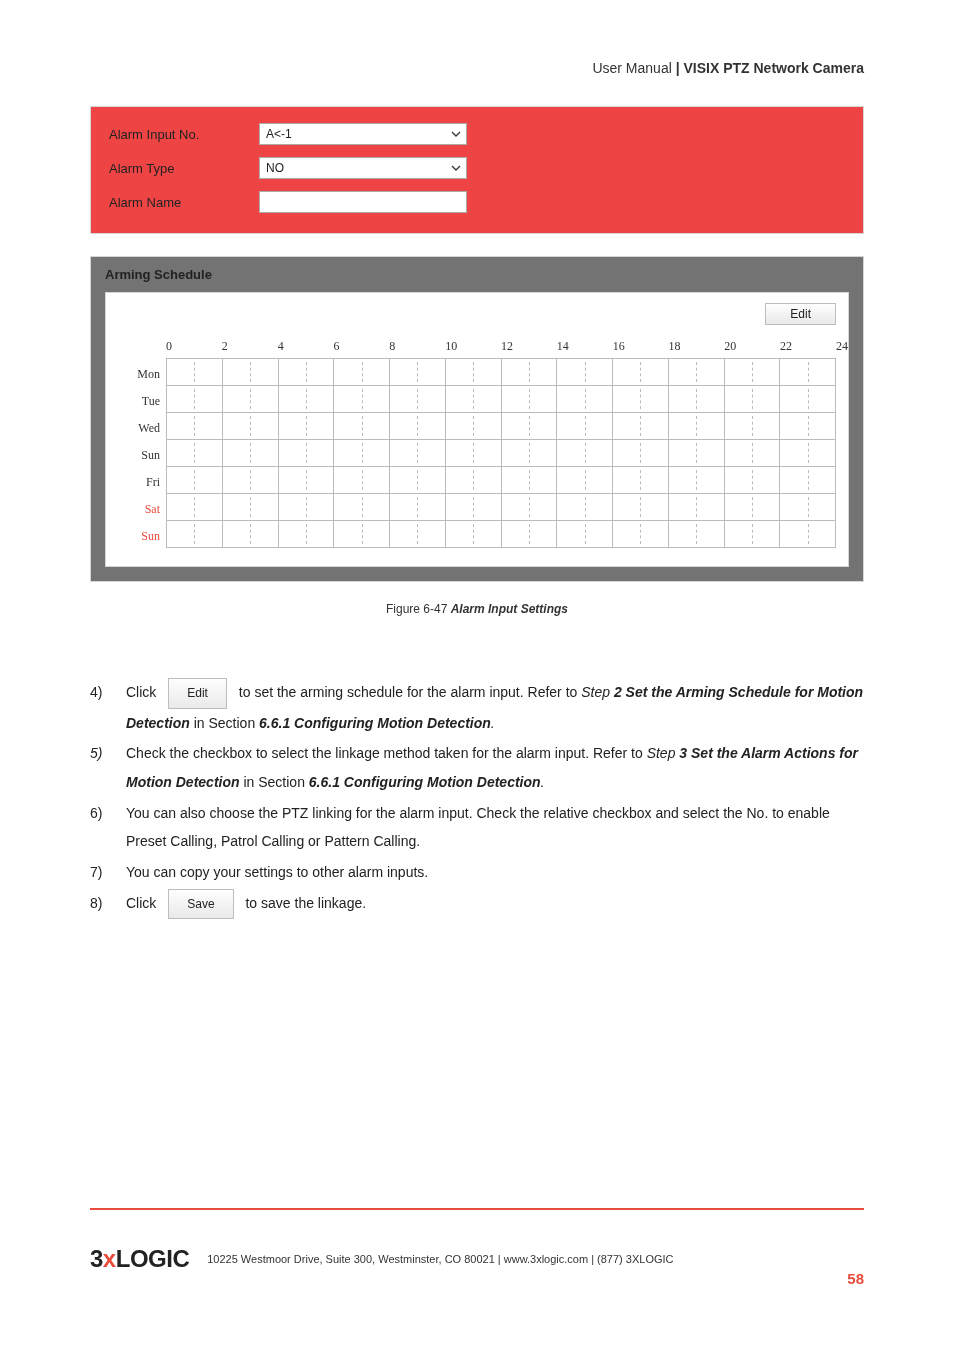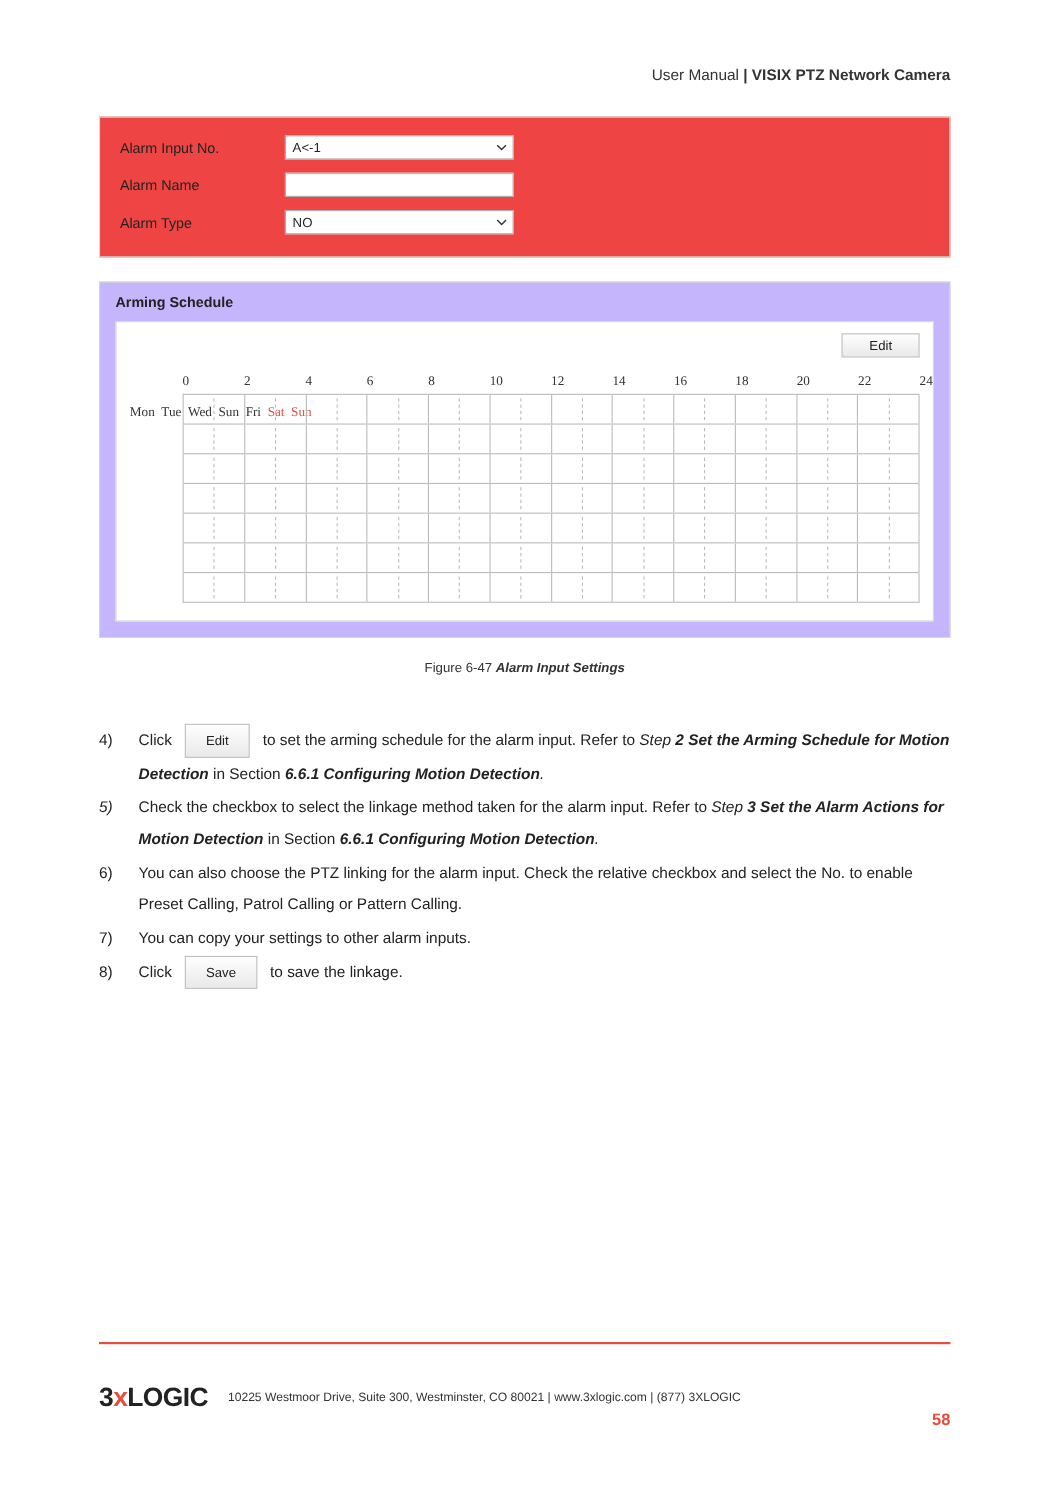--- a/index.html
+++ b/index.html
@@ -11,58 +11,58 @@
 
   
   .panel{background:#ef4444;border:1px solid #d6d6d6;padding:10px 18px 14px 18px;margin:0 0 22px 0;}
   .row{display:flex;align-items:center;height:34px;font-size:13px;color:#222;}
   .row .label{width:150px;}
   .select,.text-input{width:208px;height:22px;border:1px solid #aaa;background:#fff;display:flex;align-items:center;padding:0 6px;font-size:12px;box-sizing:border-box;position:relative;}
   .select .chev{position:absolute;right:4px;top:50%;transform:translateY(-50%);}
   .chev svg{display:block;}
 
   
-  .sched-panel{background:#c4b5fd;border:1px solid #d6d6d6;padding:10px 14px 14px 14px;}
+  .sched-panel{background:#737373;border:1px solid #d6d6d6;padding:10px 14px 14px 14px;}
   .sched-title{font-weight:700;font-size:13px;color:#222;margin-bottom:10px;}
   .sched-inner{background:#fff;border:1px solid #d6d6d6;padding:10px 12px 16px 12px;}
   .edit-bar{display:flex;justify-content:flex-end;margin-bottom:14px;}
   .btn{border:1px solid #bdbdbd;background:linear-gradient(#fefefe,#e9e9e9);font-size:12px;color:#222;padding:3px 24px;cursor:pointer;display:inline-flex;align-items:center;justify-content:center;}
   .btn.small{padding:2px 18px;}
 
   
   .grid-wrap{display:flex;}
-  .day-col{width:48px;display:flex;flex-direction:row;padding-top:22px;}
+  .day-col{width:48px;display:flex;flex-direction:column;padding-top:22px;}
   .day-col .day{height:27px;display:flex;align-items:center;justify-content:flex-end;padding-right:6px;font-size:12px;color:#333;font-family:"Times New Roman",serif;}
   .day-col .day[data-weekend="true"]{color:#e74c3c;}
   .grid{flex:1;position:relative;}
   .hours{display:flex;justify-content:space-between;font-size:12px;color:#333;font-family:"Times New Roman",serif;margin-bottom:4px;padding:0 0;}
   .hours span{width:0;text-align:center;transform:translateX(-50%);}
   .rows{border:1px solid #bbb;}
   .srow{height:26px;border-bottom:1px solid #bbb;display:flex;}
   .srow:last-child{border-bottom:none;}
   .scell{flex:1;border-right:1px solid #bbb;position:relative;}
   .scell:last-child{border-right:none;}
   .scell .half{position:absolute;left:50%;top:3px;bottom:3px;border-left:1px dashed #bbb;}
 
-  .fig-caption{text-align:center;font-size:12px;color:#333;margin-top:20px;margin-bottom:44px;}
+  .fig-caption{text-align:center;font-size:12px;color:#333;margin-top:20px;margin-bottom:62px;}
   .fig-caption .fig-label{font-weight:400;}
   .fig-caption .fig-title{font-style:italic;font-weight:700;}
 
   
   .list-block{font-size:14px;color:#222;line-height:2.05;}
   .li{display:flex;align-items:flex-start;margin-bottom:2px;}
   .li .num{width:36px;text-align:left;padding-left:0;color:#222;}
   .li.italic-num .num{font-style:italic;}
   .li .body{flex:1;}
   .li .body .inline-btn{display:inline-block;vertical-align:middle;margin:0 8px;}
   .it{font-style:italic;}
   .bi{font-weight:700;font-style:italic;}
 
   
-  .footer{position:absolute;left:0;right:0;bottom:36px;padding:16px 90px;box-sizing:border-box;}
+  .footer{position:absolute;left:0;right:0;bottom:48px;padding:16px 90px;box-sizing:border-box;}
   .footer-rule{border-top:2px solid #e74c3c;margin-bottom:20px;}
   .footer-row{display:flex;align-items:center;justify-content:space-between;}
   .logo{font-weight:800;font-size:24px;color:#222;letter-spacing:-0.5px;}
   .logo .x{color:#e74c3c;}
   .footer-text{font-size:11px;color:#333;flex:1;text-align:left;padding-left:18px;}
   .page-no{font-size:15px;color:#e74c3c;font-weight:600;width:40px;text-align:right;margin-top:40px;}
 </style>
 </head>
 <body>
 
@@ -79,34 +79,34 @@
       <div class="select">
         <span>A&lt;-1</span>
         <span class="chev">
           <svg width="12" height="12" viewBox="0 0 12 12">
               <path d="M2 4l4 4 4-4" fill="none" stroke="#333" stroke-width="1.3"></path>
             </svg>
         </span>
       </div>
     </div>
     <div class="row">
-      <div class="label">Alarm Name</div>
-      <div class="text-input">
-        <span></span>
-      </div>
-    </div>
-    <div class="row">
       <div class="label">Alarm Type</div>
       <div class="select">
         <span>NO</span>
         <span class="chev">
           <svg width="12" height="12" viewBox="0 0 12 12">
               <path d="M2 4l4 4 4-4" fill="none" stroke="#333" stroke-width="1.3"></path>
             </svg>
         </span>
+      </div>
+    </div>
+    <div class="row">
+      <div class="label">Alarm Name</div>
+      <div class="text-input">
+        <span></span>
       </div>
     </div>
   </div>
 
   <div class="sched-panel">
     <div class="sched-title">Arming Schedule</div>
     <div class="sched-inner">
       <div class="edit-bar">
         <div class="btn">Edit</div>
       </div>

